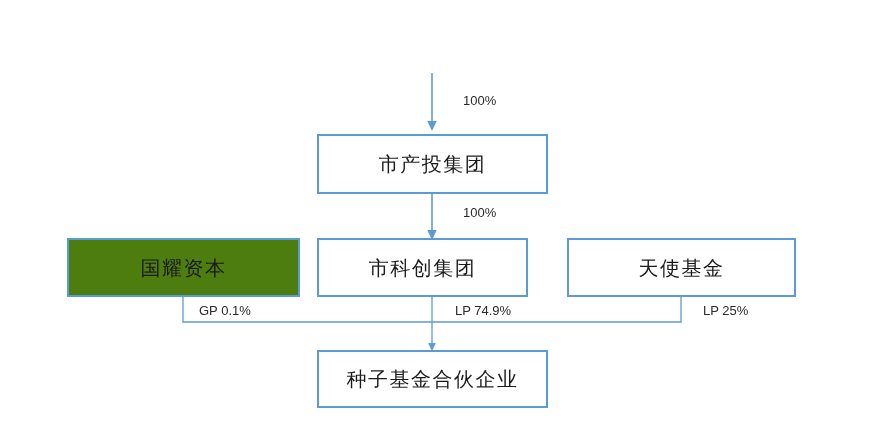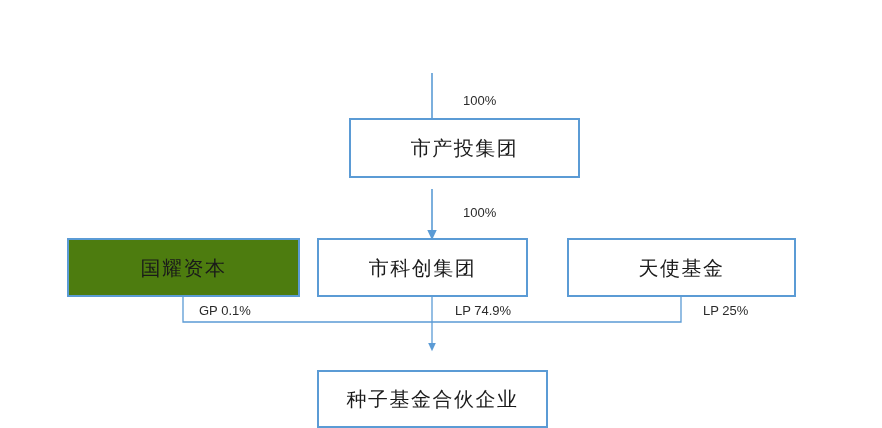--- a/index.html
+++ b/index.html
@@ -45,25 +45,25 @@
     color: #1A1A1A;
     letter-spacing: 1.5px;
     white-space: nowrap;
     line-height: 1;
   }
   .node.filled {
     background: #4d7c0f;
   }
   
   #node-sasac        { left: 317px; top: 20px;  width: 231px; height: 53px; }
-  #node-cit-group    { left: 317px; top: 118px; width: 231px; height: 60px; margin-left: 32px; }
+  #node-cit-group    { left: 317px; top: 134px; width: 231px; height: 60px; }
   #node-guoyao       { left: 67px;  top: 238px; width: 233px; height: 59px; }
   #node-kechuang     { left: 317px; top: 238px; width: 211px; height: 59px; }
   #node-angel        { left: 567px; top: 238px; width: 229px; height: 59px; }
-  #node-seed-fund    { left: 317px; top: 350px; width: 231px; height: 58px; margin-top: 20px; }
+  #node-seed-fund    { left: 317px; top: 350px; width: 231px; height: 58px; }
   
   .edge-label {
     position: absolute;
     font-family: "Liberation Sans", "DejaVu Sans", sans-serif;
     font-size: 13px;
     color: #2B2B2B;
     white-space: nowrap;
     background: #FFFFFF;
     padding: 0 3px;
     z-index: 3;

